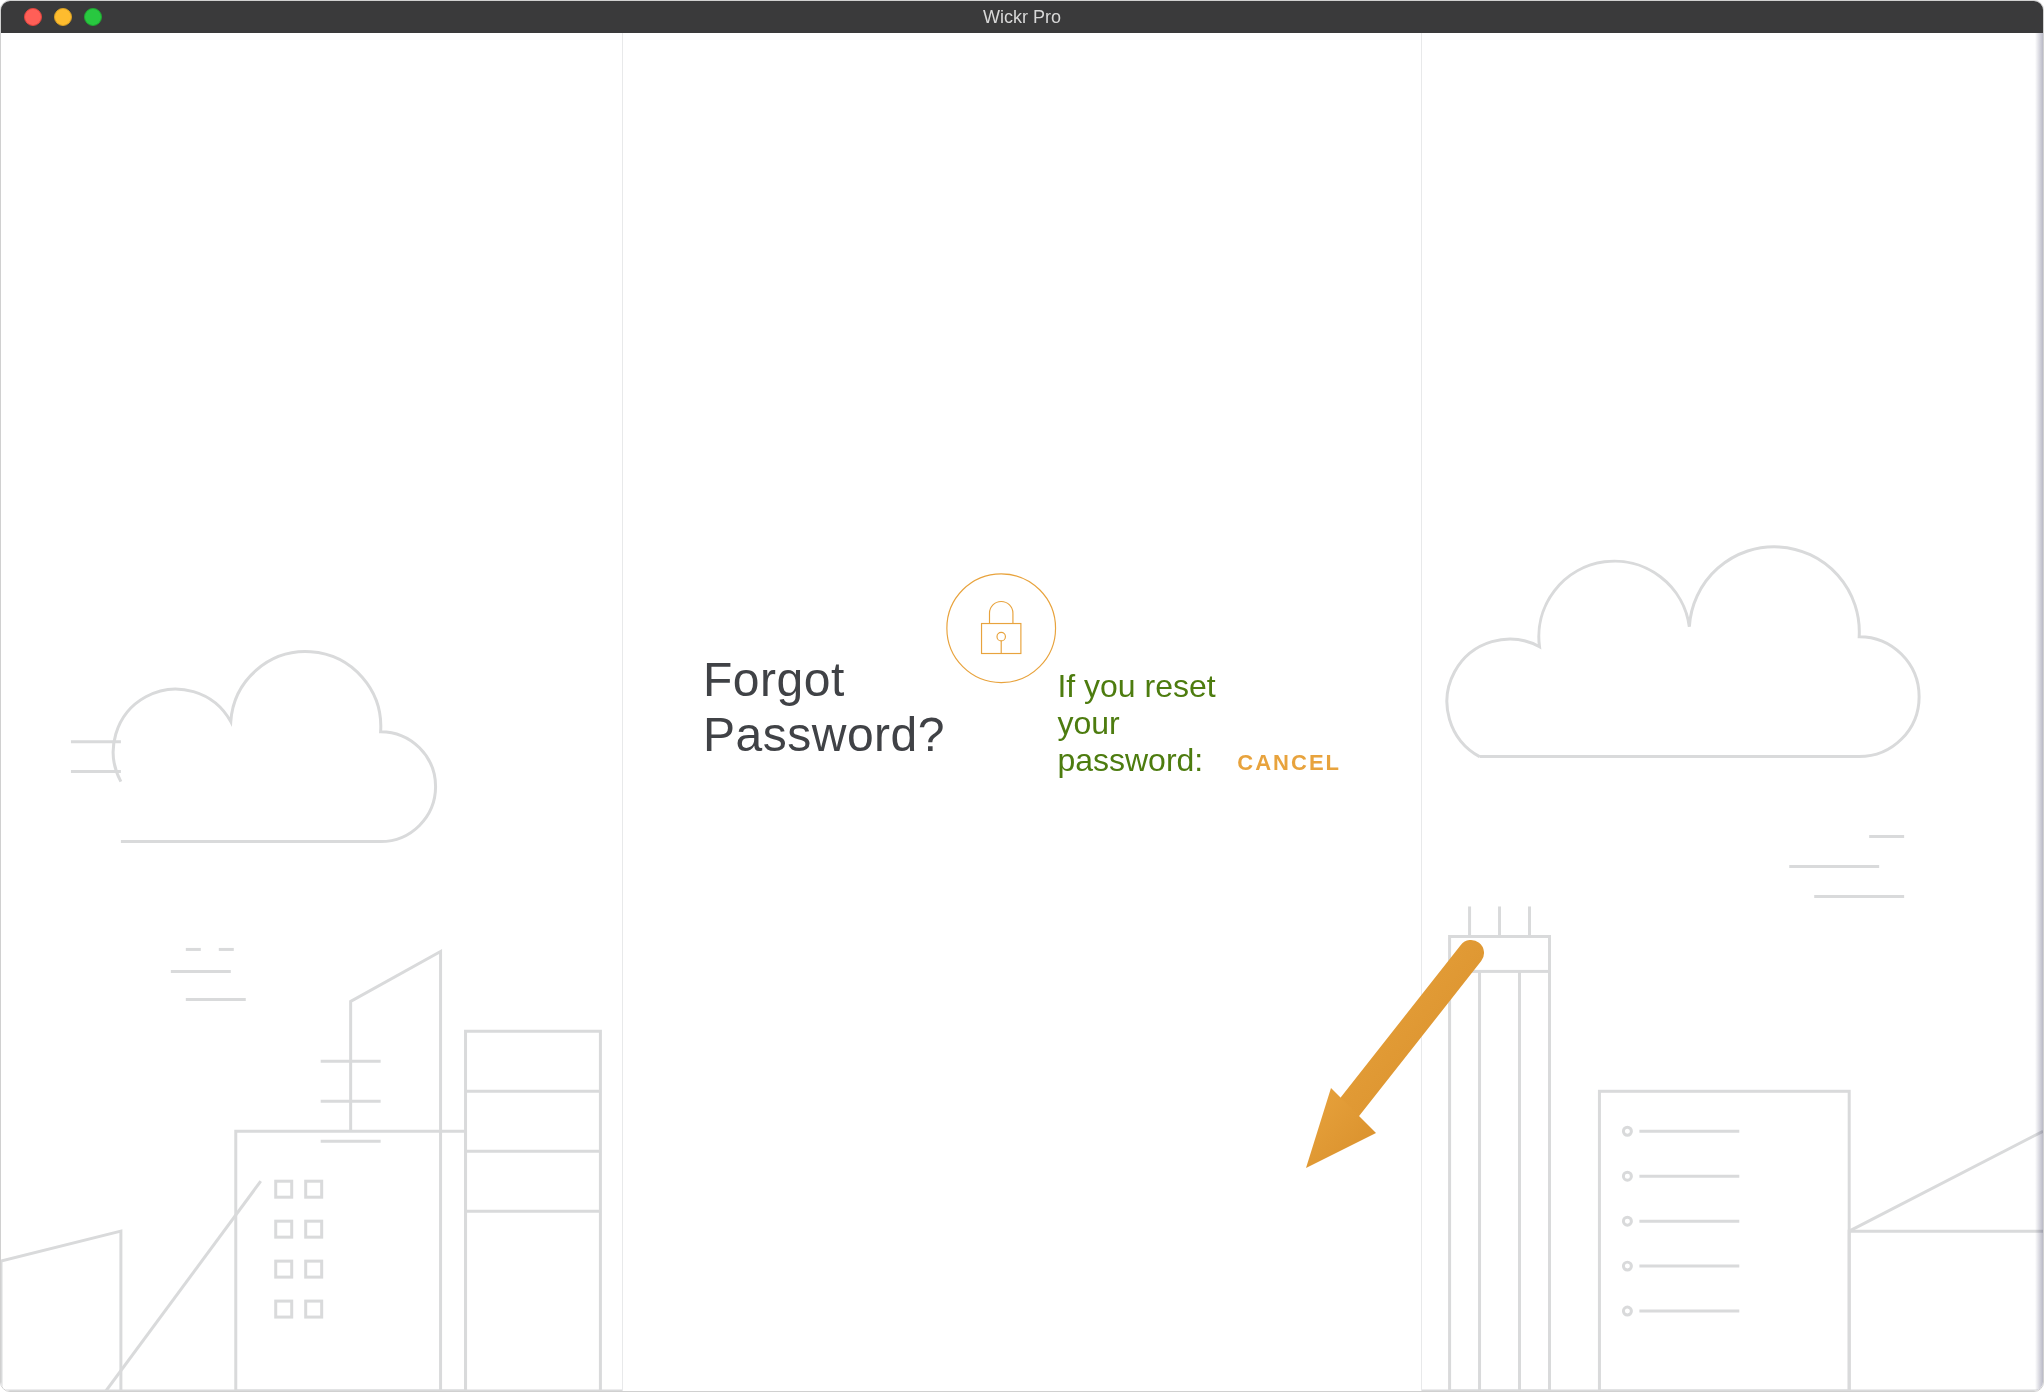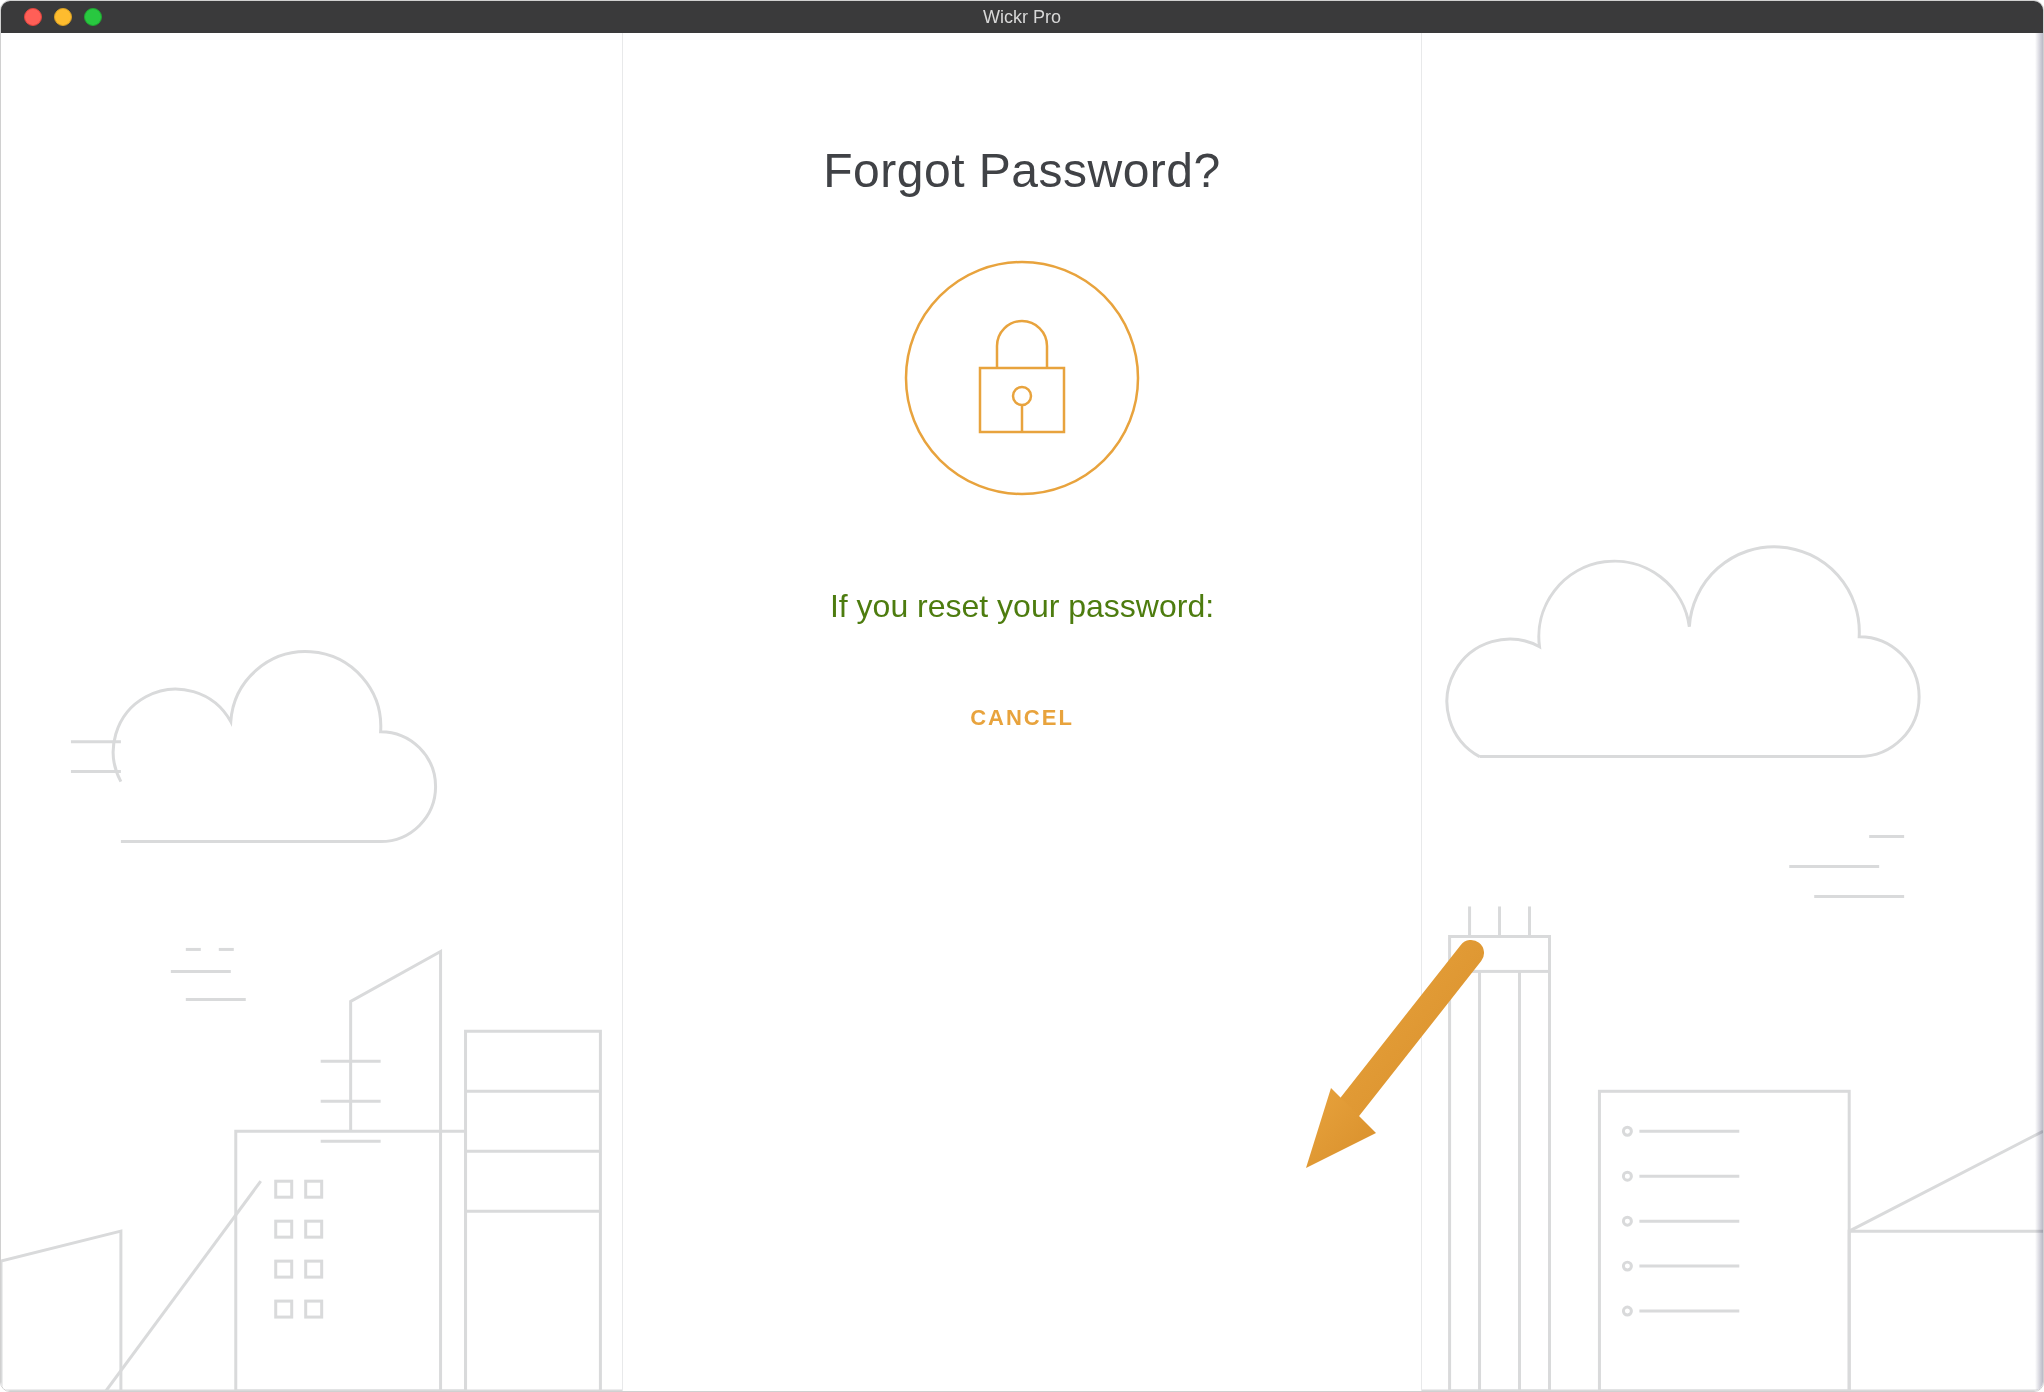--- a/index.html
+++ b/index.html
@@ -67,21 +67,21 @@
     position: absolute;
     left: 50%;
     top: 0;
     transform: translateX(-50%);
     width: 800px;
     height: 100%;
     background: #ffffff;
     border-left: 1px solid #e8e9ea;
     border-right: 1px solid #e8e9ea;
     display: flex;
-    flex-direction: column;
+    flex-direction: row;
     align-items: center;
     padding: 110px 80px 60px 80px;
   }
   .card h1 {
     font-size: 48px;
     font-weight: 300;
     color: #404246;
     letter-spacing: 0.5px;
     margin-bottom: 60px;
   }

